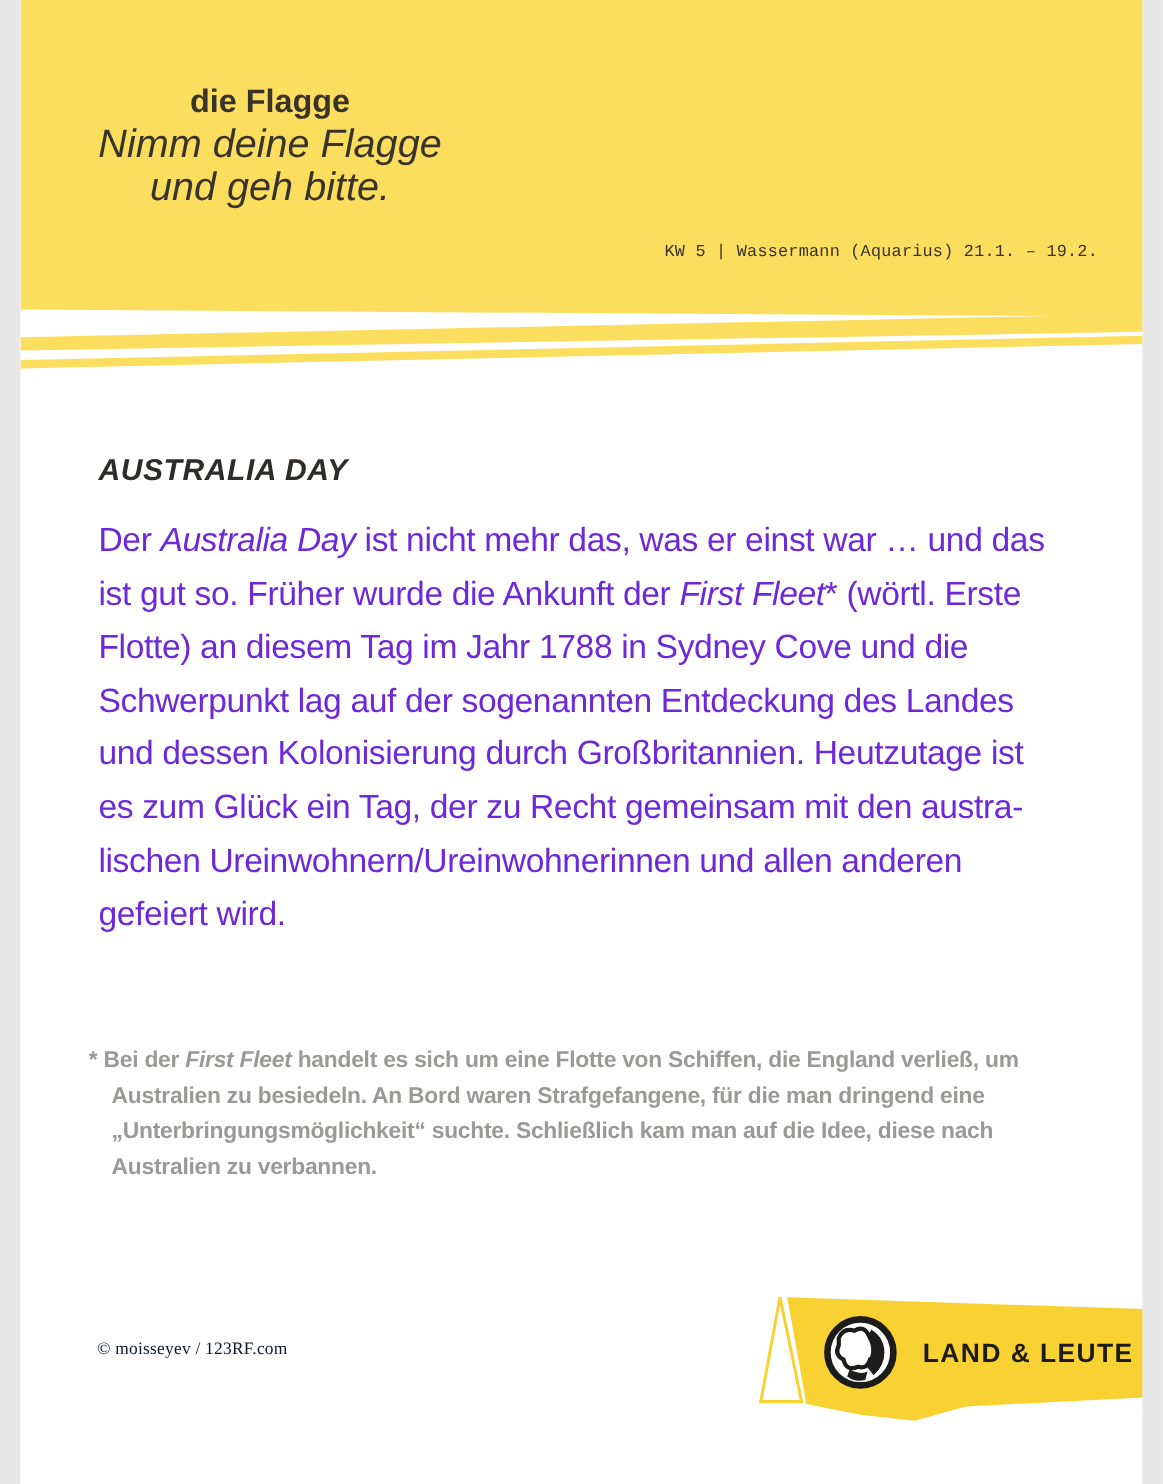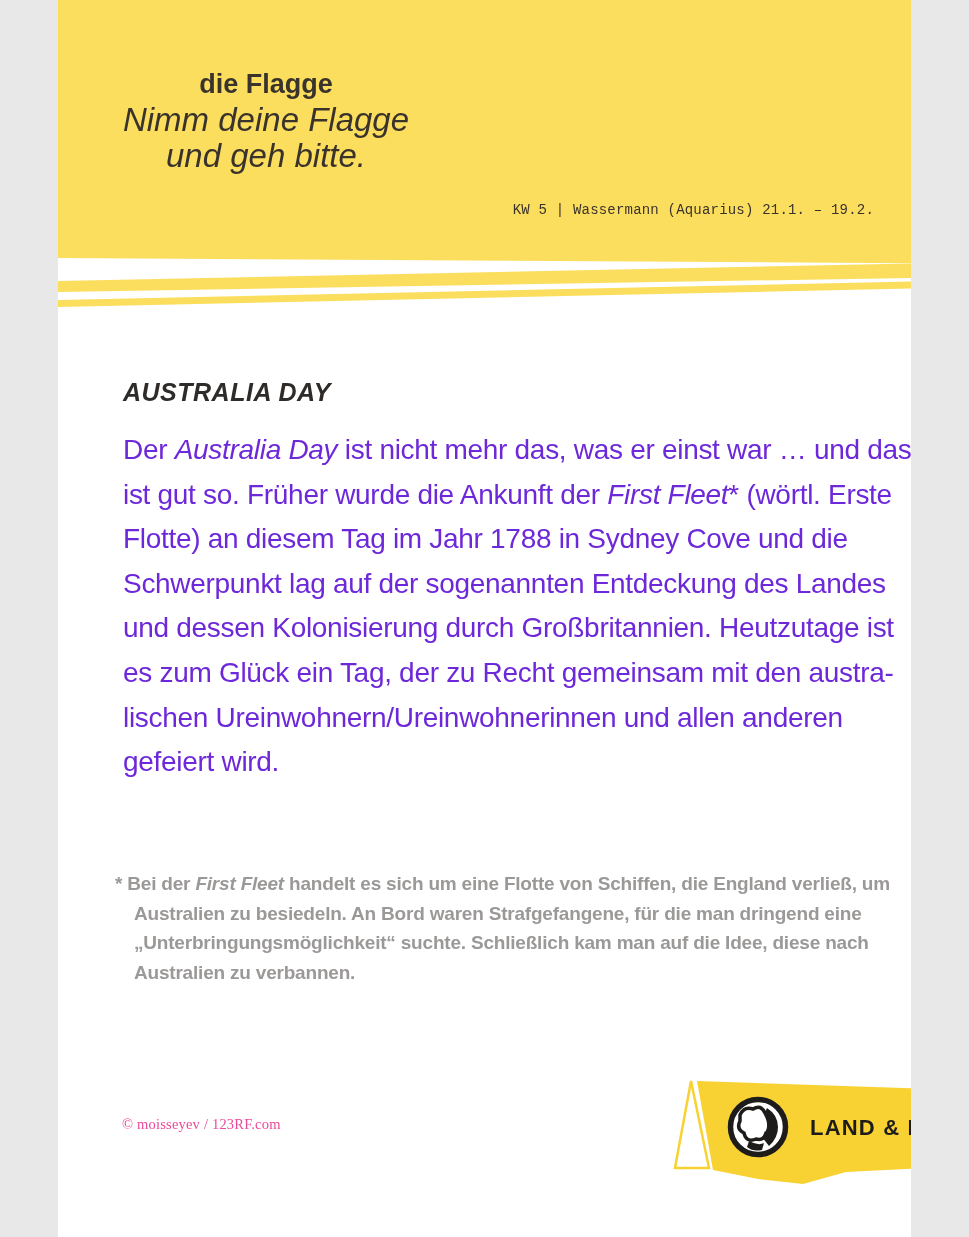--- a/index.html
+++ b/index.html
@@ -1,17 +1,17 @@
 <!DOCTYPE html>
 <html><head>
 <meta charset="utf-8">
 <style>
   html,body{margin:0;padding:0;background:#e8e8e8;}
   #page{
-    position:relative;width:853px;height:1237px;background:#ffffff;
+    position:relative;width:935px;height:1237px;background:#ffffff;
     margin:0 auto;overflow:hidden;
     font-family:"Liberation Sans","DejaVu Sans",sans-serif;
   }
   svg{display:block;}
   
   .band-svg{position:absolute;left:0;top:0;}
   
   .vocab{
     position:absolute;left:55px;top:66px;width:306px;text-align:center;
     color:#39332C;
@@ -40,21 +40,21 @@
     position:absolute;left:57px;top:869px;width:880px;
     font-size:19px;line-height:29.7px;color:#9B9998;letter-spacing:-0.2px;
   }
   .footnote .tline{padding-left:19px;white-space:nowrap;font-weight:bold;}
   .footnote .tline.first{padding-left:0;}
   .footnote em{font-style:italic;}
   
   .credit{
     position:absolute;left:64px;top:1116px;
     font-family:"Liberation Serif","DejaVu Serif",serif;
-    font-size:14.5px;color:#ec4899;letter-spacing:0.2px;
+    font-size:14.5px;color:#0f172a;letter-spacing:0.2px;
   }
   .badge-svg{position:absolute;left:610px;top:1075px;}
 </style>
 </head>
 <body>
 
 <div id="page">
 
   <svg class="band-svg" width="969" height="330" viewBox="0 0 969 330">
     <polygon points="0,0 969,0 969,264 0,258" fill="#FCDE5E"></polygon>

